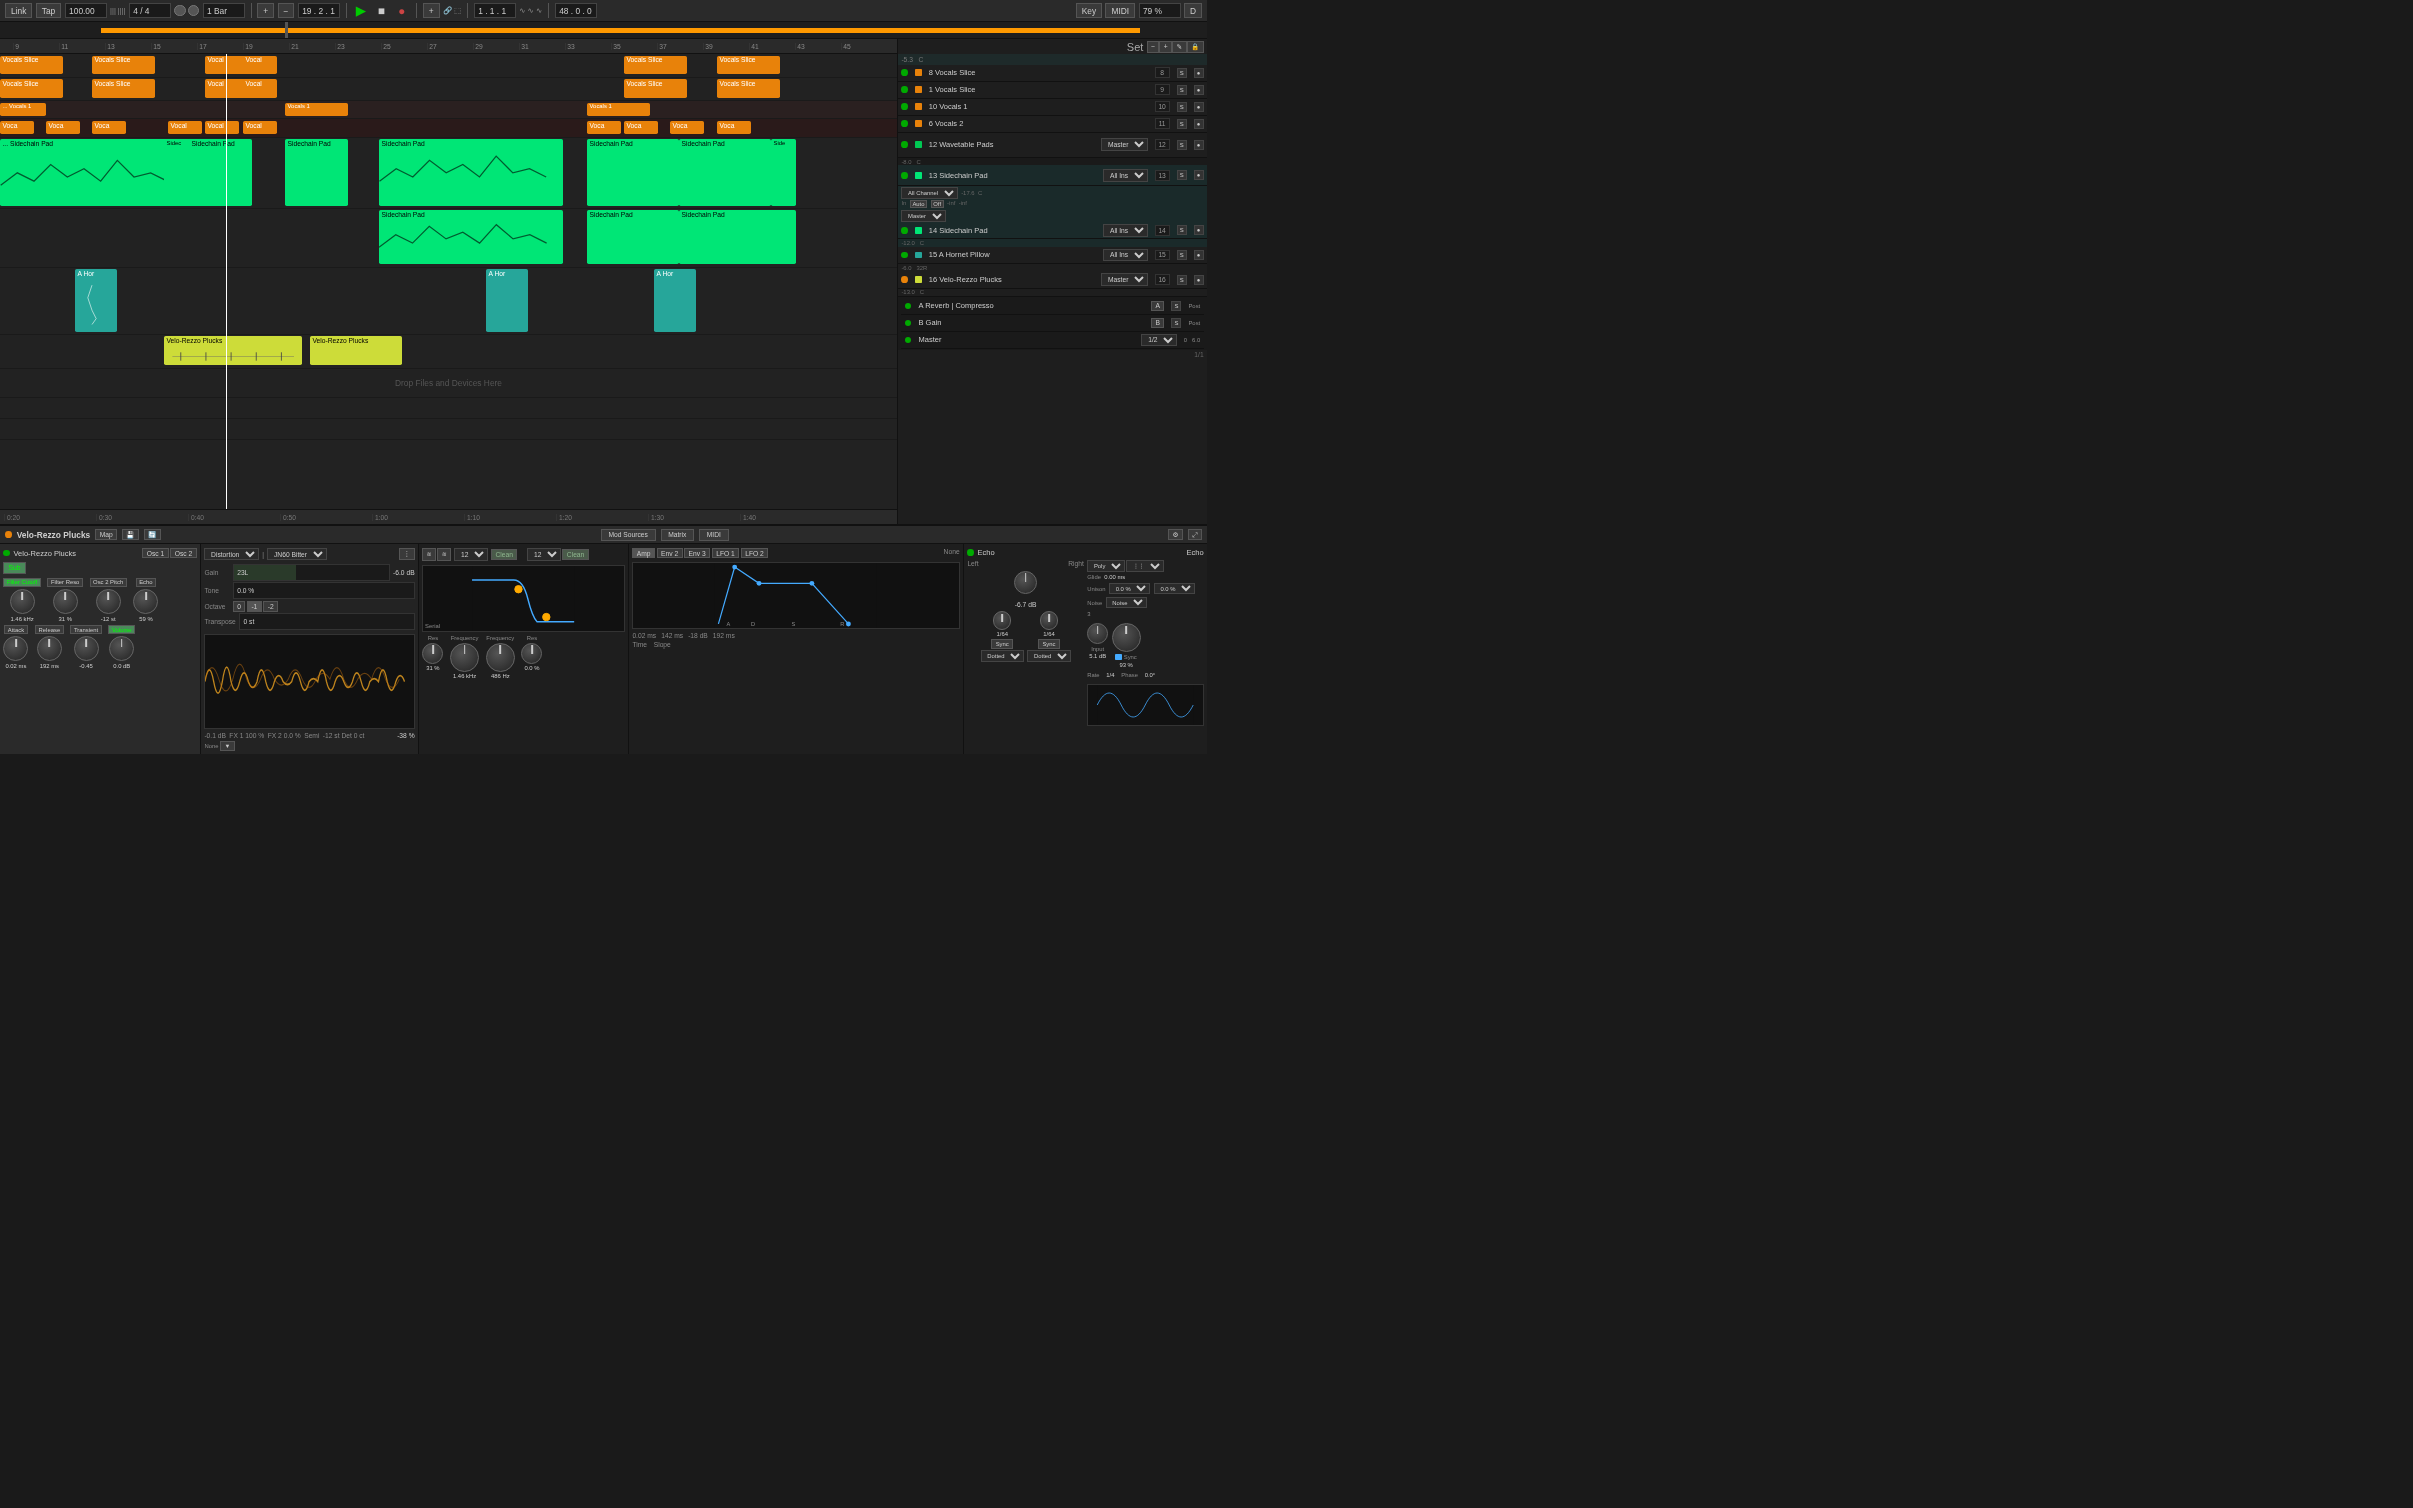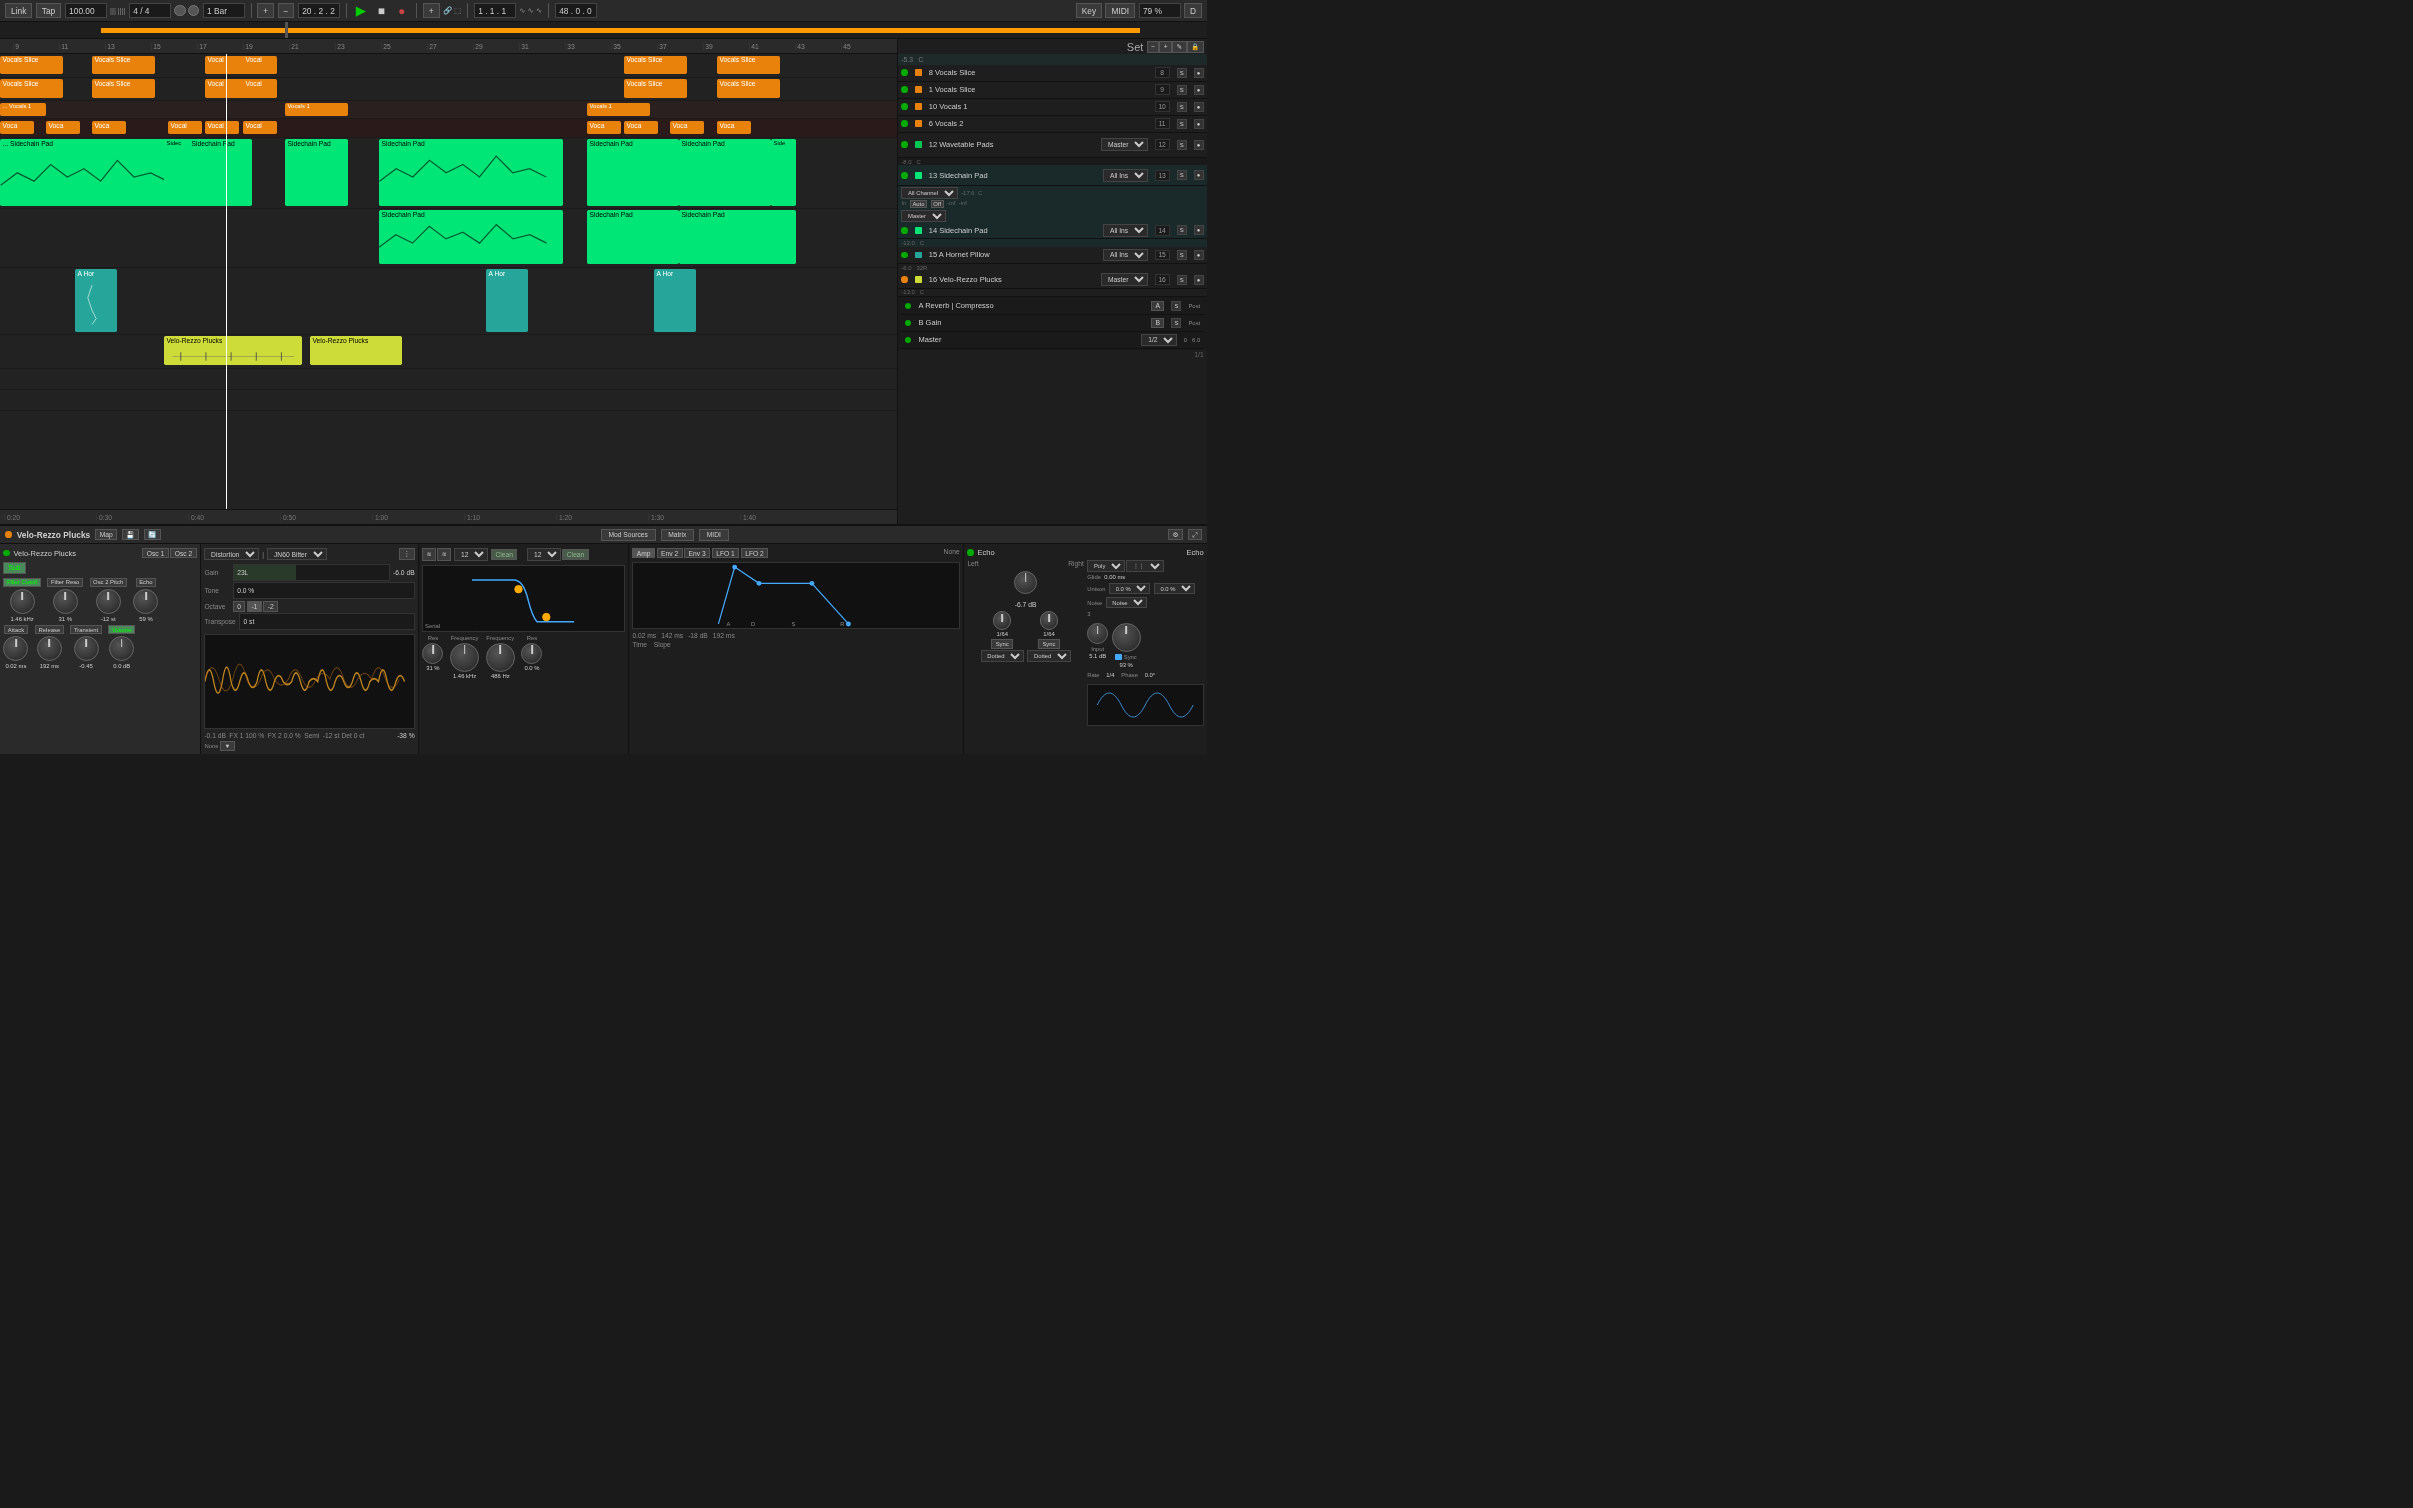--- a/index.html
+++ b/index.html
@@ -361,21 +361,21 @@
   </div>
   <div class="toolbar-num">4 / 4</div>
   <div style="display:flex;align-items:center;gap:1.7px;">
     <div style="width:11.7px;height:11.7px;border-radius:50%;background:#555;border:0.8px solid #777;"></div>
     <div style="width:11.7px;height:11.7px;border-radius:50%;background:#555;border:0.8px solid #777;"></div>
   </div>
   <div class="toolbar-num">1 Bar</div>
   <div class="toolbar-sep"></div>
   <button class="toolbar-btn">+</button>
   <button class="toolbar-btn">−</button>
-  <div class="toolbar-num">20 . 2 . 2</div>
+  <div class="toolbar-num">19 . 2 . 1</div>
   <div class="toolbar-sep"></div>
   <button class="transport-btn play-btn">▶</button>
   <button class="transport-btn">■</button>
   <button class="transport-btn record-btn">●</button>
   <div class="toolbar-sep"></div>
   <button class="toolbar-btn">+</button>
   <div style="display:flex;gap:1.7px;align-items:center;font-size:7.5px;color:#888;">
     <span>🔗</span>
       <span>⬚</span>
   </div>
@@ -536,20 +536,23 @@
                   <line x1="50" y1="5" x2="50" y2="15" stroke="#444" stroke-width="1"></line>
                   <line x1="80" y1="5" x2="80" y2="15" stroke="#444" stroke-width="1"></line>
                   <line x1="110" y1="5" x2="110" y2="15" stroke="#444" stroke-width="1"></line>
                   <line x1="140" y1="5" x2="140" y2="15" stroke="#444" stroke-width="1"></line>
                 </svg>
               </div>
               <div class="clip clip-yellow" style="left:310px;width:92px;height:29px;top:1.7px;font-size:6.7px;">Velo-Rezzo Plucks</div>
             </div>
           </div>
 
+          <div class="track-row" style="min-height:29px;justify-content:center;">
+            <div style="display:flex;align-items:center;justify-content:center;width:100%;color:#555;font-size:8.4px;">Drop Files and Devices Here</div>
+          </div>
 
           <div class="track-row" style="min-height:21px;"></div>
           <div class="track-row" style="min-height:21px;"></div>
         </div>
 
         <div style="height:15px;background:#2a2a2a;border-top:0.8px solid #111;display:flex;align-items:center;padding-left:4.2px;font-size:6.7px;color:#777;gap:0;">
           <div style="min-width:92px;border-left:0.8px solid #333;padding-left:1.7px;">0:20</div>
           <div style="min-width:92px;border-left:0.8px solid #333;padding-left:1.7px;">0:30</div>
           <div style="min-width:92px;border-left:0.8px solid #333;padding-left:1.7px;">0:40</div>
           <div style="min-width:92px;border-left:0.8px solid #333;padding-left:1.7px;">0:50</div>

